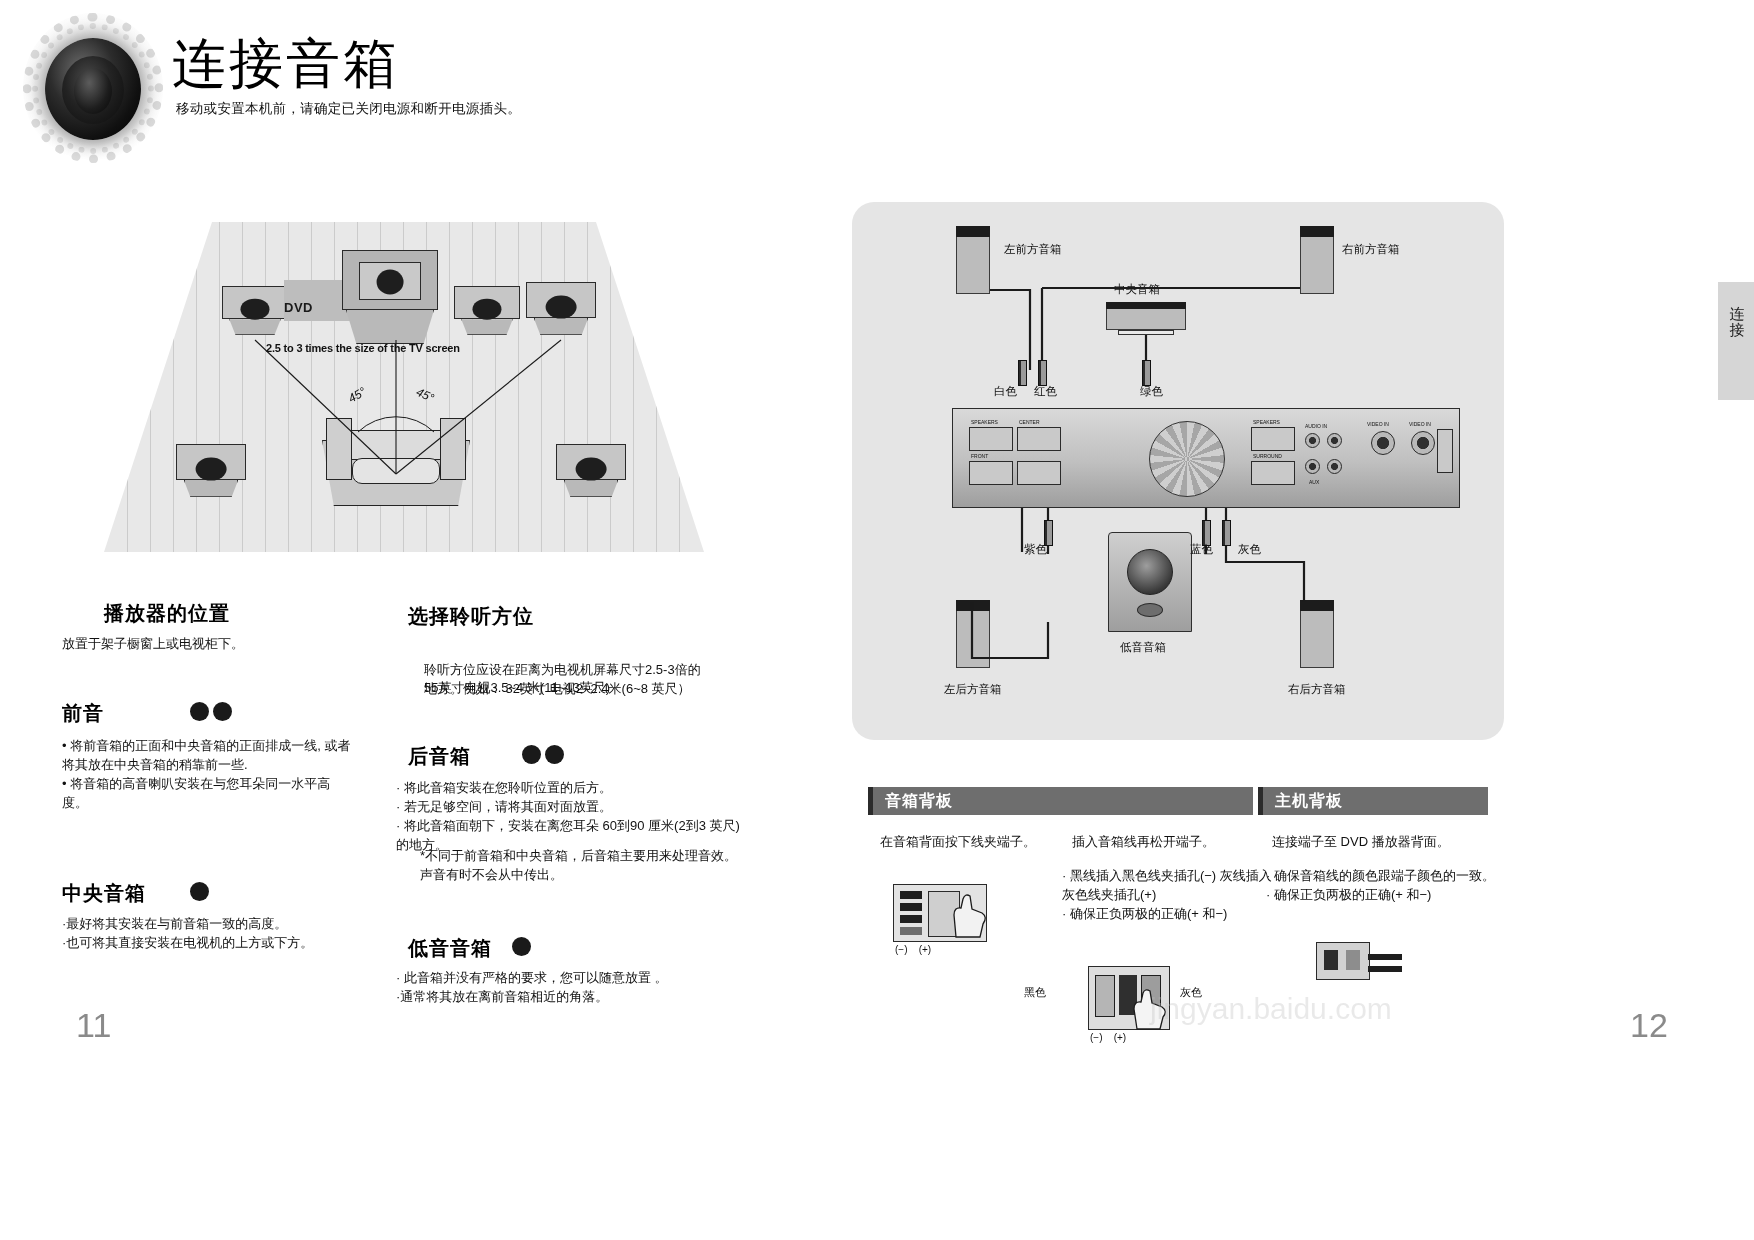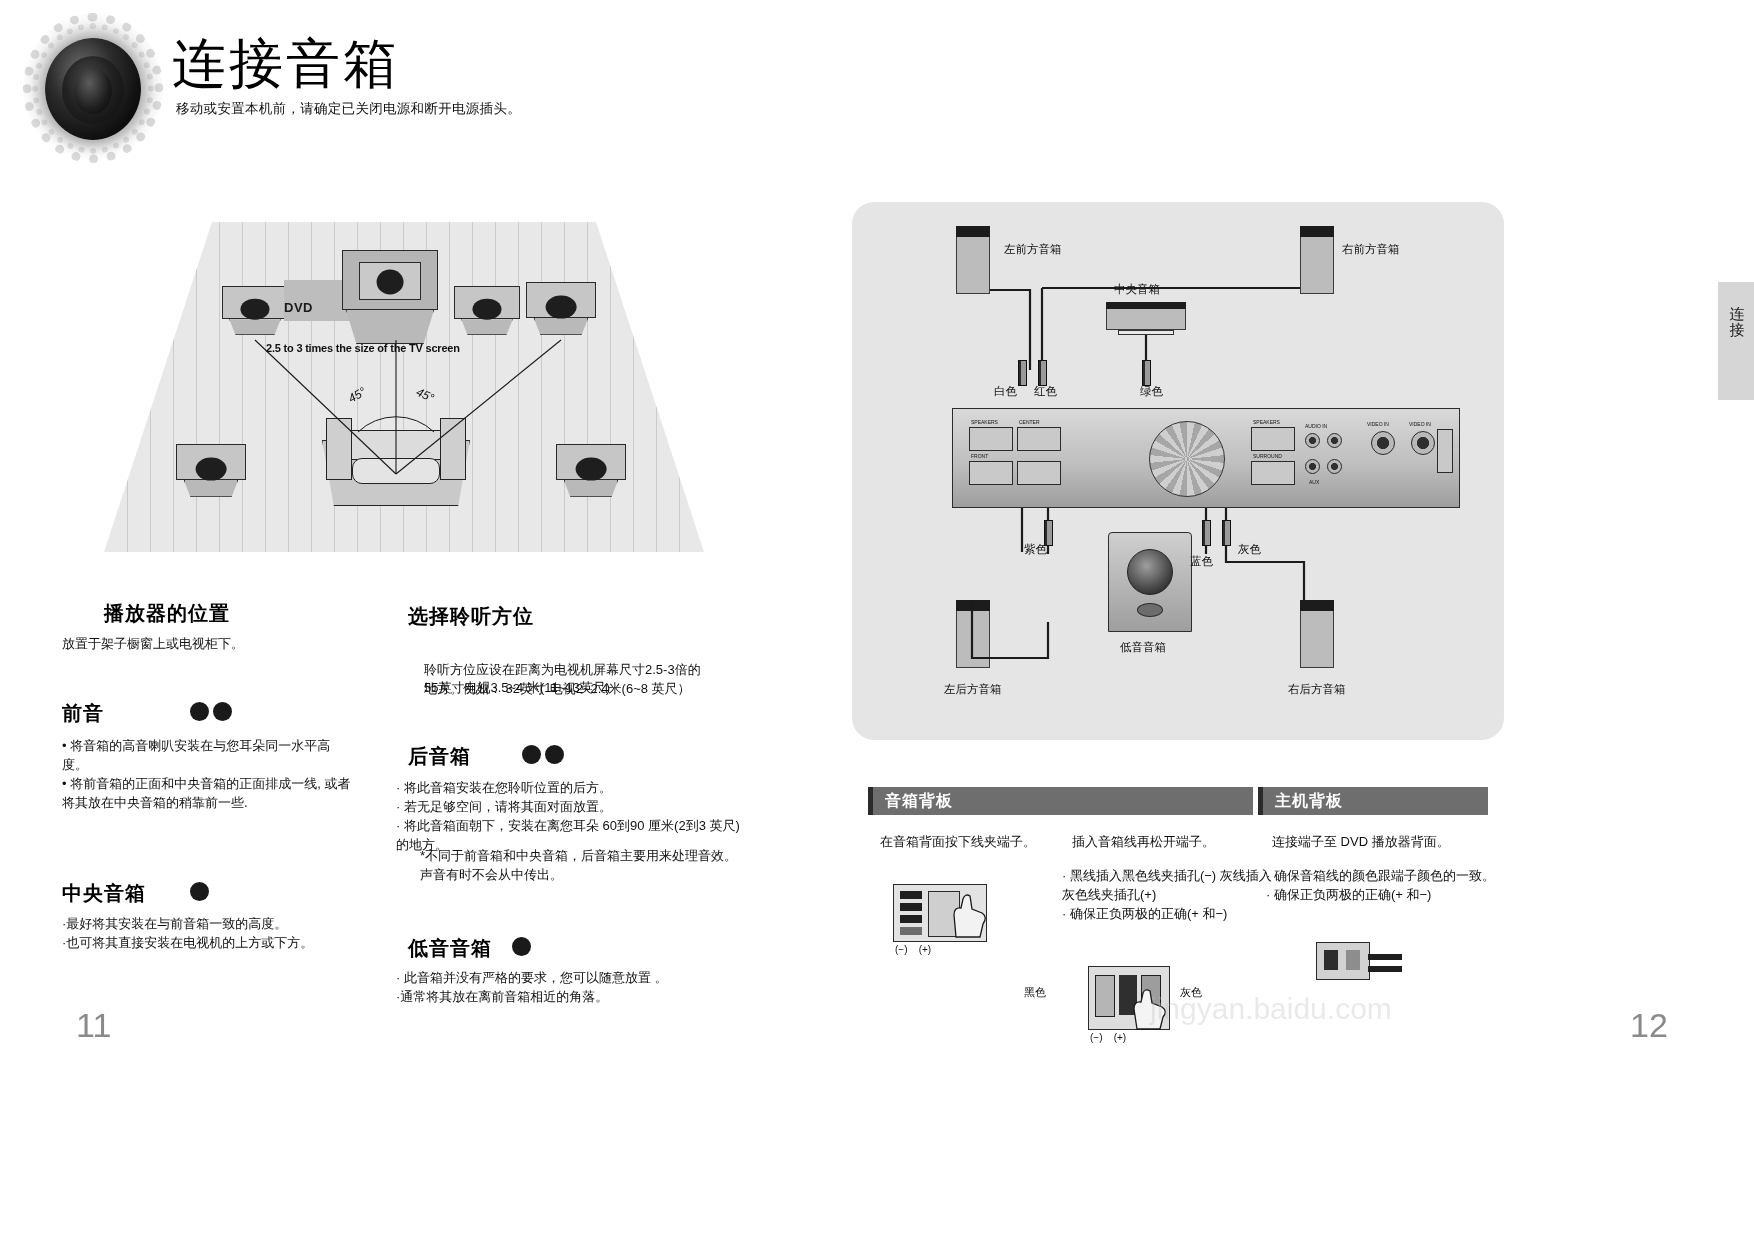--- a/index.html
+++ b/index.html
@@ -293,22 +293,22 @@
 </div>
 
 <div class="abs sec-h" id="h-player-pos">播放器的位置</div>
 <div class="abs body-t" id="t-player-pos">放置于架子橱窗上或电视柜下。</div>
 
 <div class="abs sec-h" id="h-front">前音</div>
 <div class="abs" id="dots-front">
   <span class="dot"></span>&nbsp;<span class="dot"></span>
 </div>
 <div class="abs body-t" id="t-front">
+  <div>• <span>将前音箱的正面和中央音箱的正面排成一线, 或者将其放在中央音箱的稍靠前一些.</span></div>
   <div>• <span>将音箱的高音喇叭安装在与您耳朵同一水平高度。</span></div>
-  <div>• <span>将前音箱的正面和中央音箱的正面排成一线, 或者将其放在中央音箱的稍靠前一些.</span></div>
 </div>
 
 <div class="abs sec-h" id="h-center">中央音箱</div>
 <div class="abs" id="dots-center">
   <span class="dot"></span>
 </div>
 <div class="abs body-t" id="t-center">
   <div>·<span>最好将其安装在与前音箱一致的高度。</span></div>
   <div>·<span>也可将其直接安装在电视机的上方或下方。</span></div>
 </div>
@@ -393,21 +393,21 @@
   <div class="plug" style="left:186px;top:158px;"></div>
   <div class="plug" style="left:290px;top:158px;"></div>
   <div class="plug" style="left:192px;top:318px;"></div>
   <div class="plug" style="left:350px;top:318px;"></div>
   <div class="plug" style="left:370px;top:318px;"></div>
 
   <div class="lbl" style="left:142px;top:182px;">白色</div>
   <div class="lbl" style="left:182px;top:182px;">红色</div>
   <div class="lbl" style="left:288px;top:182px;">绿色</div>
   <div class="lbl" style="left:172px;top:340px;">紫色</div>
-  <div class="lbl" style="left:338px;top:340px;margin-top:12px;">蓝色</div>
+  <div class="lbl" style="left:338px;top:340px;">蓝色</div>
   <div class="lbl" style="left:386px;top:340px;">灰色</div>
 
   <div id="rear-panel">
     <div class="fan"></div>
 
     <div class="term-block" style="left:16px;top:18px;width:44px;height:24px;"></div>
     <div class="term-block" style="left:16px;top:52px;width:44px;height:24px;"></div>
     <div class="term-block" style="left:64px;top:18px;width:44px;height:24px;"></div>
     <div class="term-block" style="left:64px;top:52px;width:44px;height:24px;"></div>
     <div class="tinytxt" style="left:18px;top:10px;">SPEAKERS</div>

